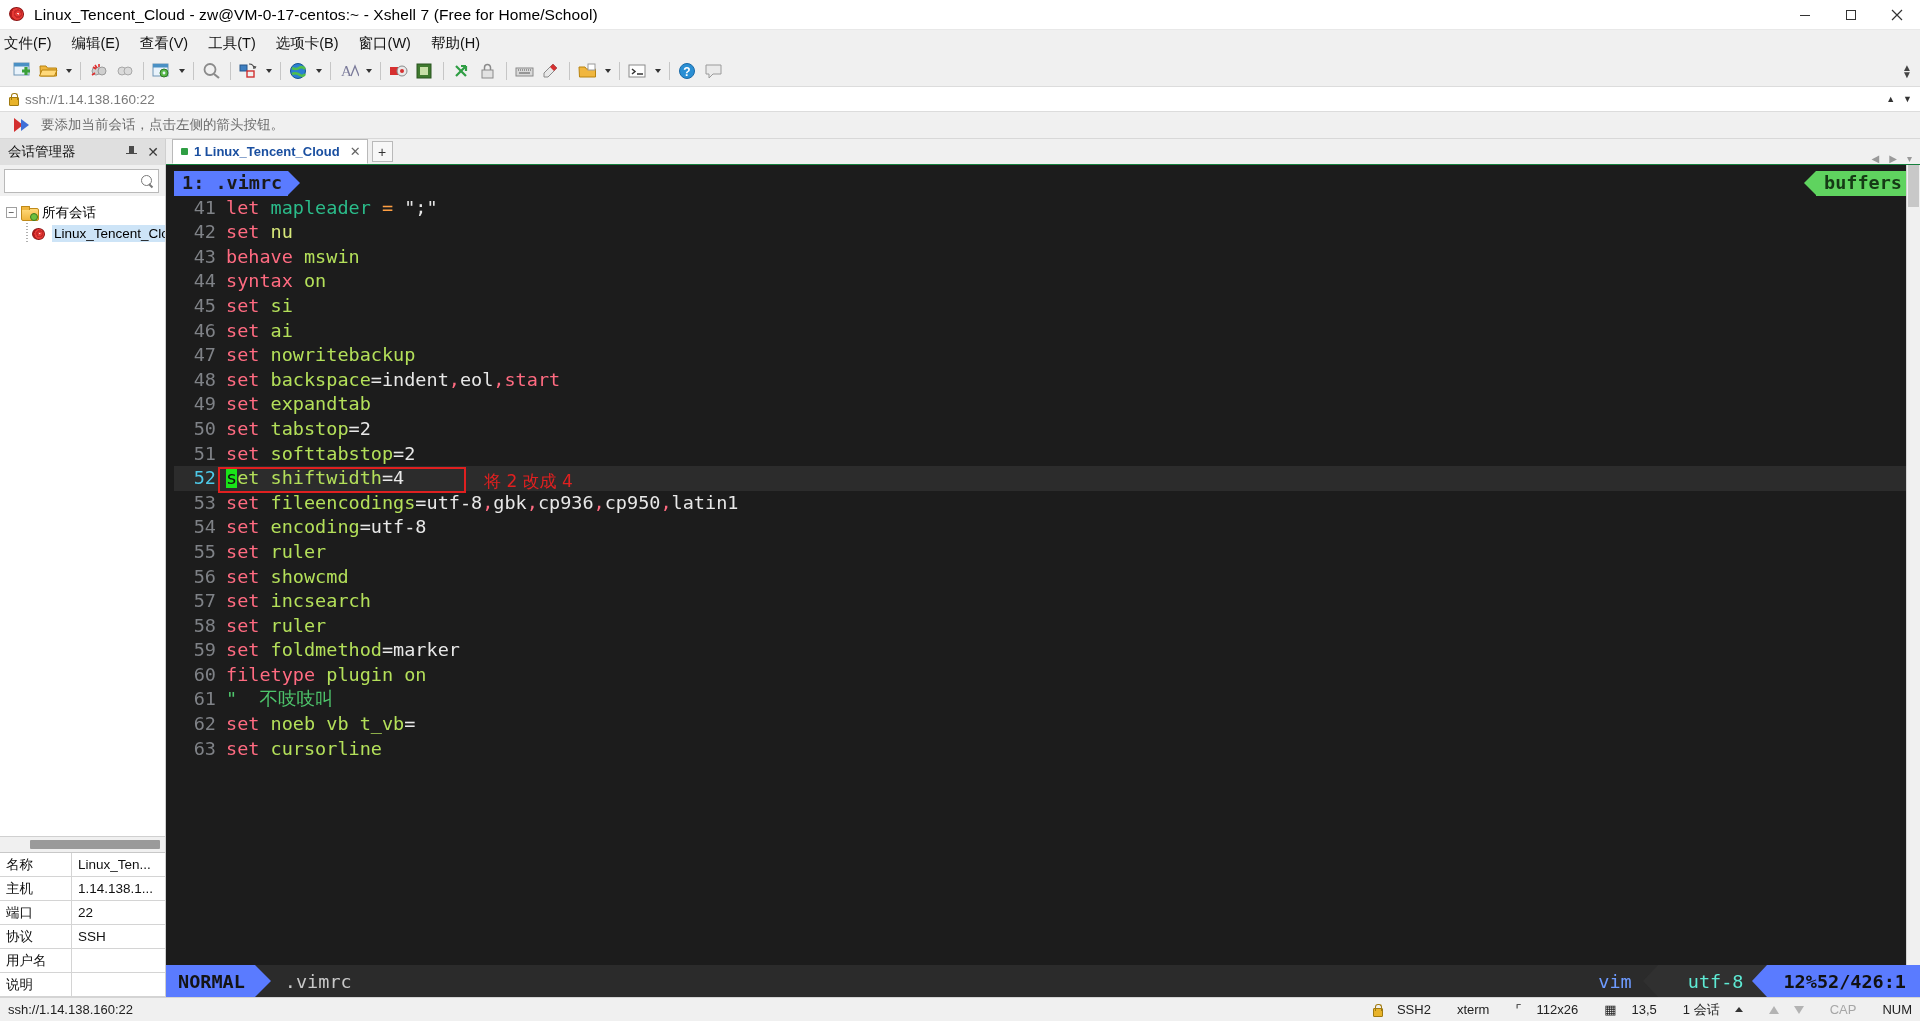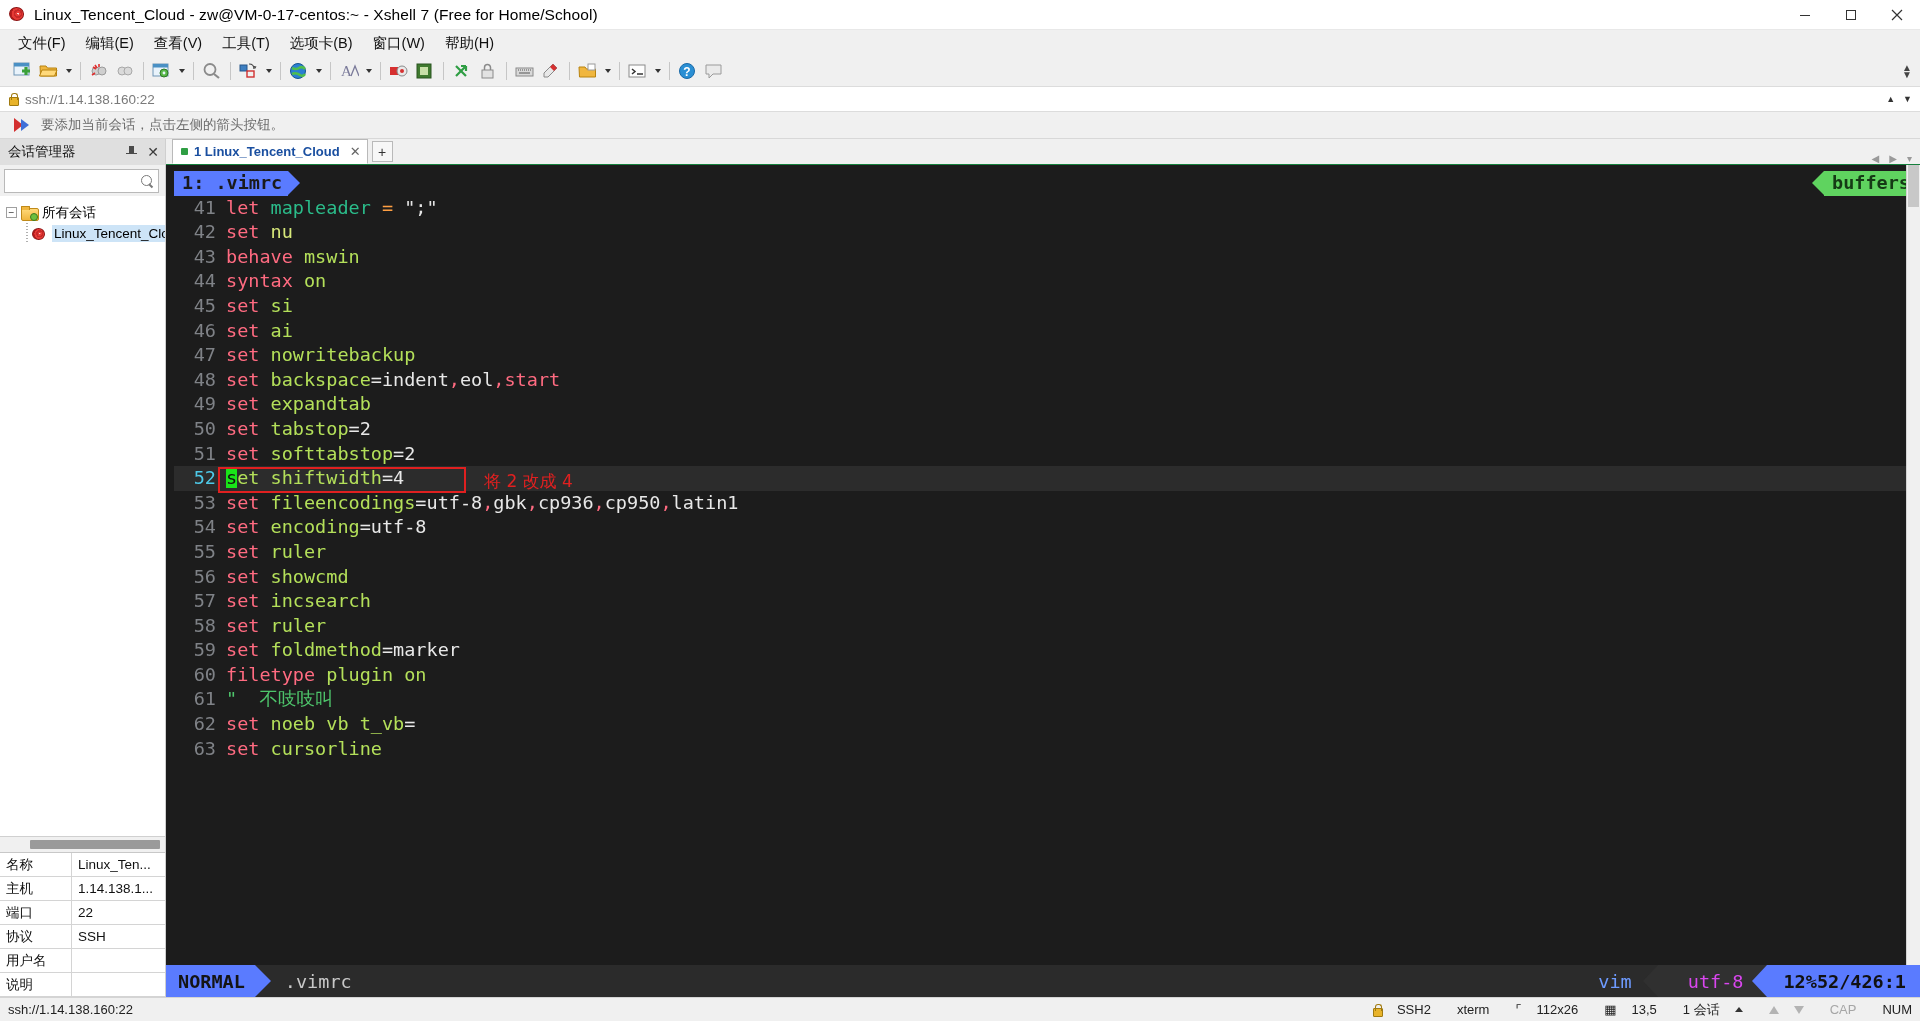--- a/index.html
+++ b/index.html
@@ -38,21 +38,20 @@
     width: 46px; height: 30px; display:flex; align-items:center; justify-content:center;
     font-size: 15px; color:#333;
   }
   .win-btn svg { display:block; }
 
   
   .menubar {
     height: 26px; min-height: 26px;
     background: #f0f0f0;
     display:flex; align-items:center;
-    padding-left: 14px;
     border-bottom: 0;
   }
   .menu-item {
     font-size: 14.5px; color:#111; padding: 3px 10px 3px 4px; margin-right: 6px;
     cursor: default; white-space: nowrap;
   }
 
   
   .toolbar {
     height: 30px; min-height: 30px;
@@ -210,21 +209,21 @@
   
   .buf-tag {
     display:inline-flex; align-items:center; height:25px; background:#5a7bff; color:#1a1a1a;
     padding:0 6px 0 8px; font-weight:bold; position:relative;
   }
   .buf-tag:after{
     content:""; position:absolute; right:-12px; top:0; width:0;height:0;
     border-top:12.5px solid transparent; border-bottom:12.5px solid transparent; border-left:12px solid #5a7bff;
   }
   .buffers-badge {
-    position:absolute; right:0; top:6px; display:inline-flex; align-items:center; height:25px;
+    position:absolute; right:8px; top:6px; display:inline-flex; align-items:center; height:25px;
     background:#5fd35f; color:#153a15; font-weight:bold; padding:0 10px 0 8px;
   }
   .buffers-badge:before{
     content:""; position:absolute; left:-12px; top:0; width:0;height:0;
     border-top:12.5px solid transparent; border-bottom:12.5px solid transparent; border-right:12px solid #5fd35f;
   }
 
   
   .annot-box {
     position:absolute; border:2px solid #e02020; pointer-events:none;
@@ -238,21 +237,21 @@
   
   .vim-status {
     height:32px; display:flex; align-items:stretch; background:#2b2b2b; position:relative;
     font-family:"DejaVu Sans Mono","Liberation Mono",monospace; font-size:18.5px;
   }
   .vs-mode { background:#5a7bff; color:#141414; font-weight:bold; display:flex;align-items:center; padding:0 10px 0 12px; position:relative;}
   .vs-mode:after{content:"";position:absolute;right:-16px;top:0;width:0;height:0;border-top:16px solid transparent;border-bottom:16px solid transparent;border-left:16px solid #5a7bff;}
   .vs-file { display:flex;align-items:center; color:#c8c8c8; padding-left:30px; }
   .vs-right { margin-left:auto; display:flex; align-items:stretch; }
   .vs-type { display:flex;align-items:center; color:#6e9bff; padding:0 26px 0 14px; }
-  .vs-enc { display:flex;align-items:center; color:#d946ef; background:#303030; padding:0 24px 0 30px; position:relative;}
+  .vs-enc { display:flex;align-items:center; color:#5eead4; background:#303030; padding:0 24px 0 30px; position:relative;}
   .vs-enc:before{content:"";position:absolute;left:-15px;top:0;width:0;height:0;border-top:16px solid transparent;border-bottom:16px solid transparent;border-right:15px solid #303030;}
   .vs-pos { display:flex;align-items:center; background:#5a7bff; color:#111; font-weight:bold; padding:0 14px 0 16px; position:relative;}
   .vs-pos:before{content:"";position:absolute;left:-15px;top:0;width:0;height:0;border-top:16px solid transparent;border-bottom:16px solid transparent;border-right:15px solid #5a7bff;}
   .term-scroll { position:absolute; right:0; top:0; bottom:0; width:14px; background:#f0f0f0; border-left:1px solid #d2d2d2;}
   .term-scroll-thumb{ position:absolute; left:1px; right:1px; top:0; height:42px; background:#c8c8c8;}
 
   
   .statusbar {
     height:24px; min-height:24px; background:#f0f0f0; border-top:1px solid #d4d4d4;
     display:flex; align-items:center; font-size:13px; color:#222; padding:0 8px;

